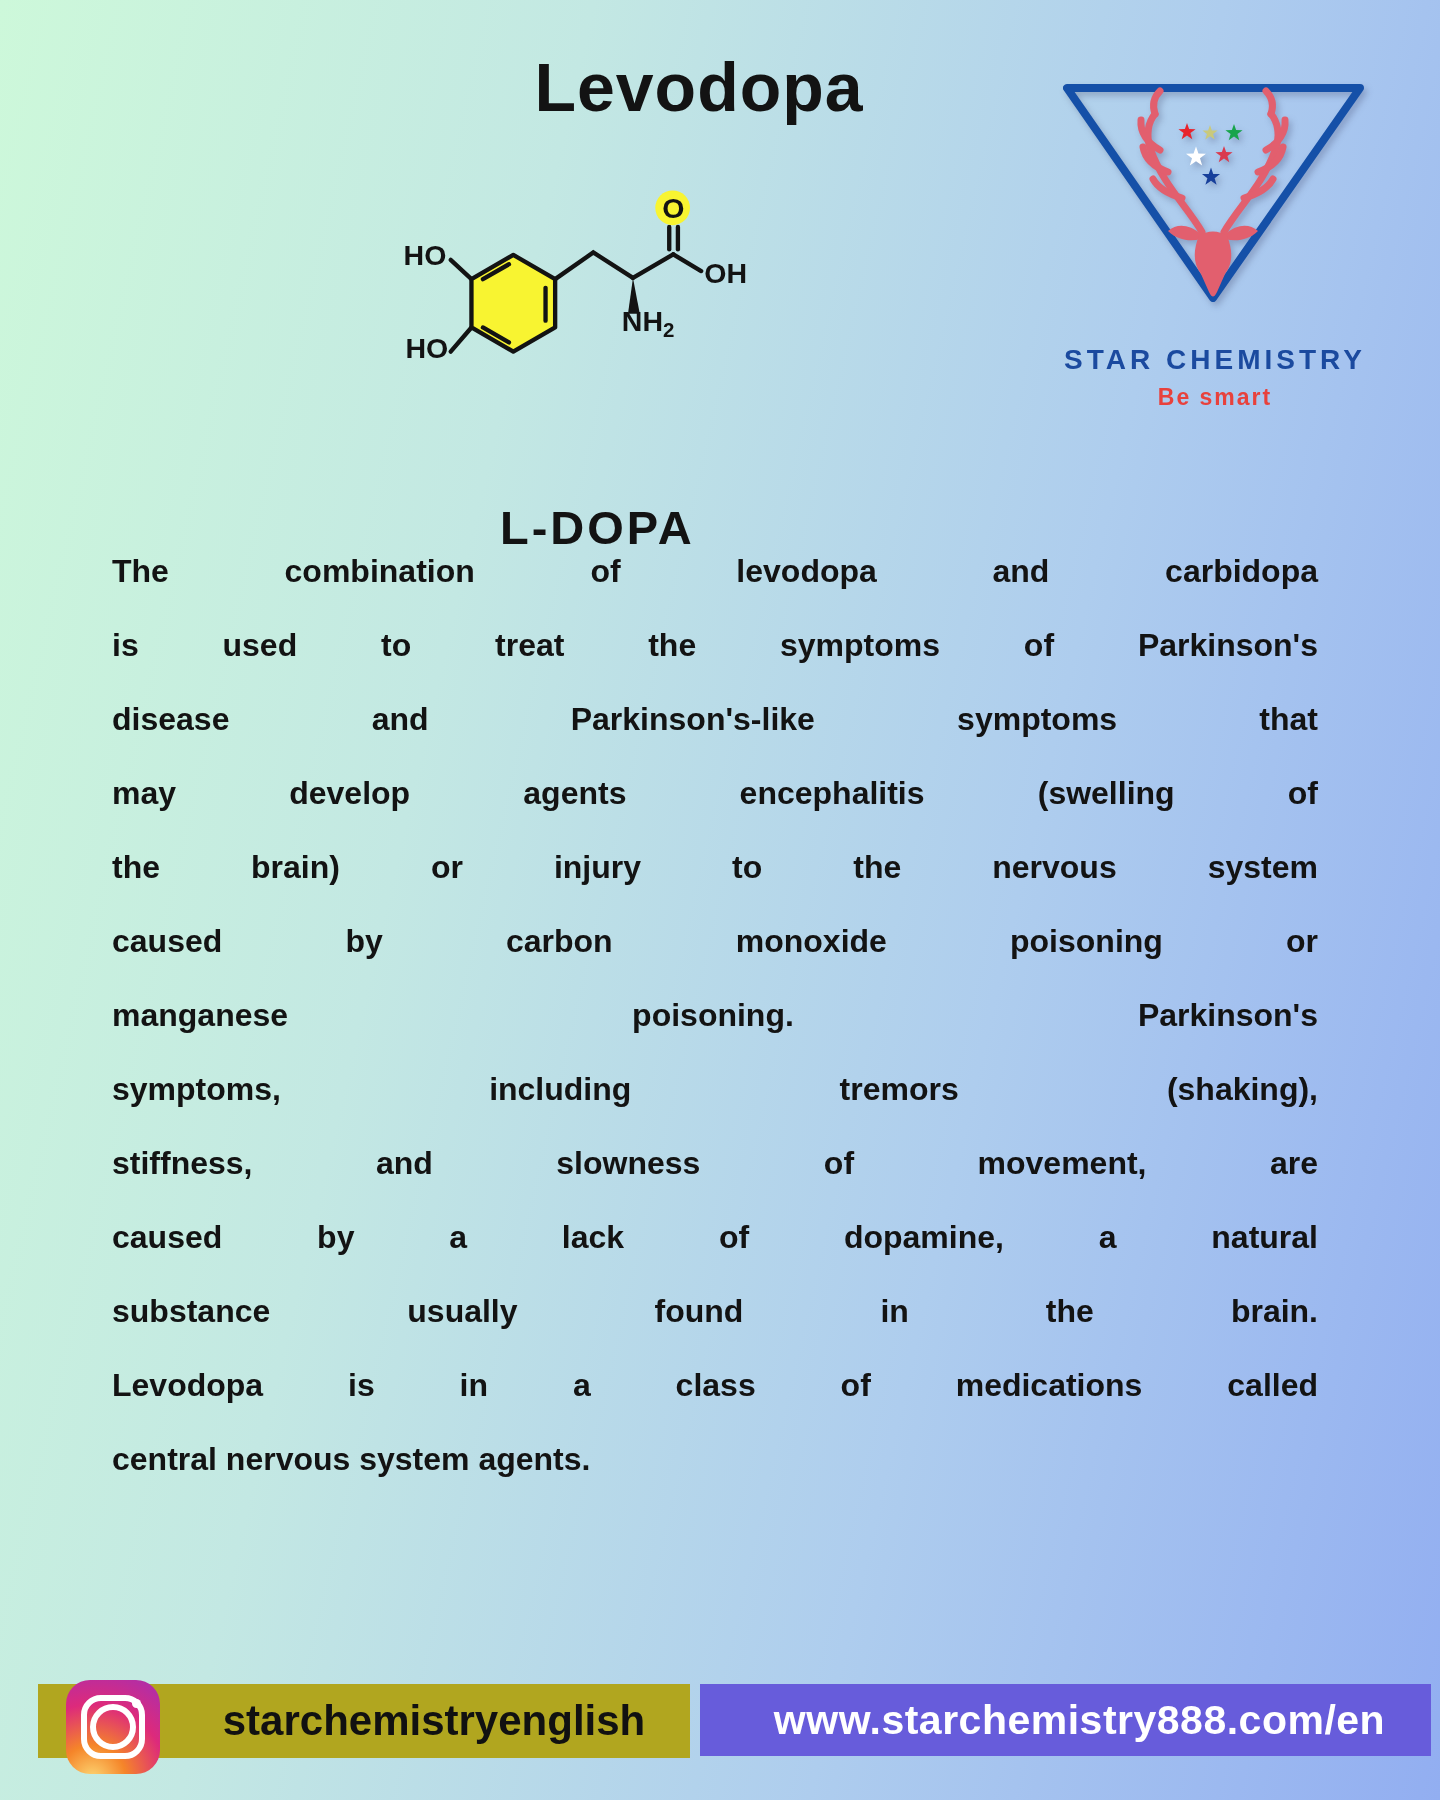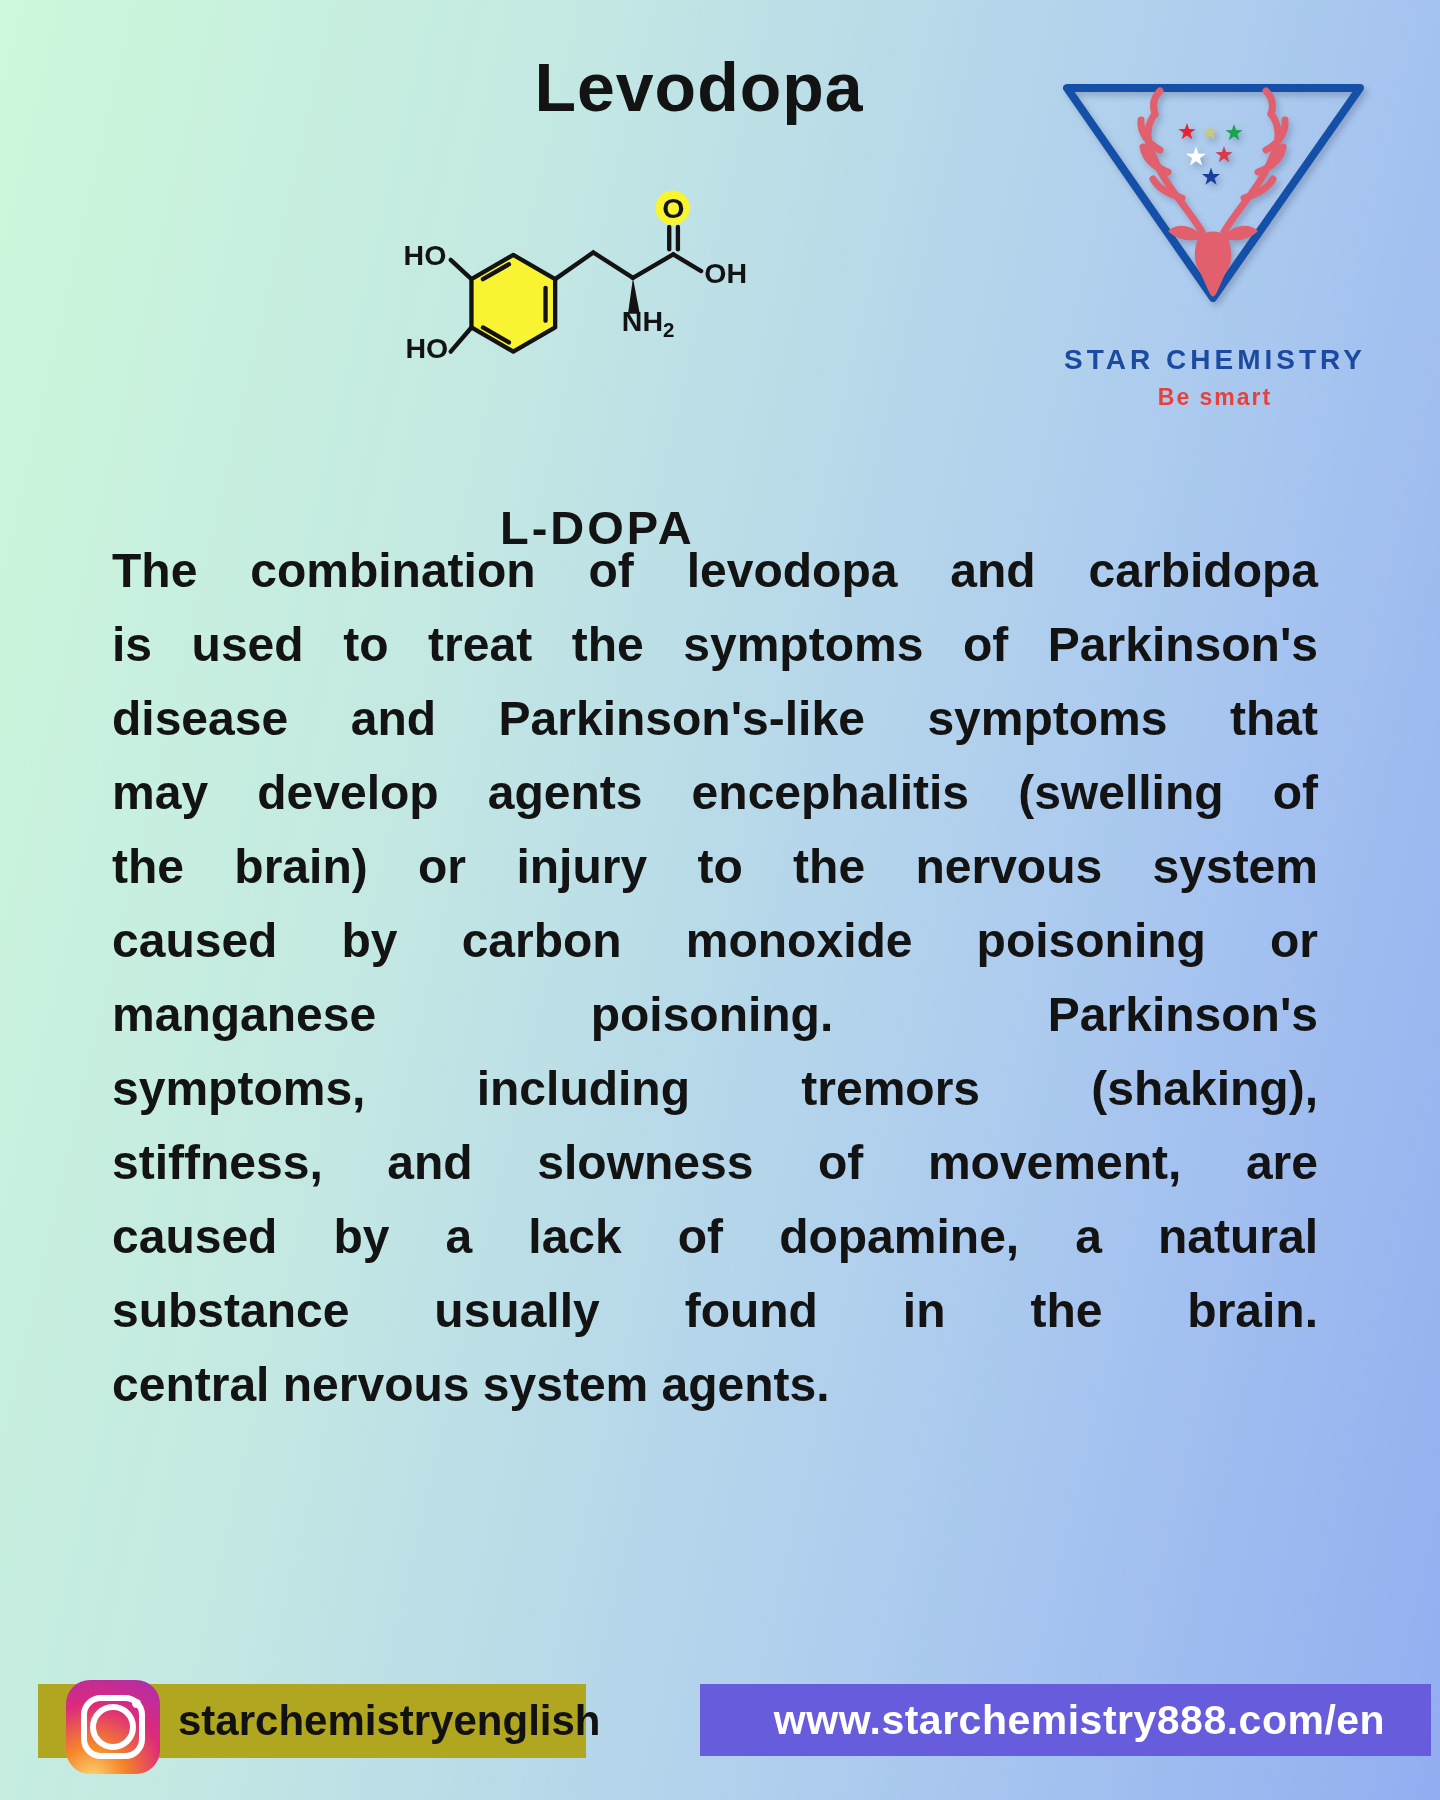--- a/index.html
+++ b/index.html
@@ -24,27 +24,27 @@
     position:absolute; left:1040px; top:344px; width:350px; text-align:center;
     font-size:28px; font-weight:700; letter-spacing:4px; white-space:nowrap;
   }
   .logo-tagline {
     position:absolute; left:1040px; top:384px; width:350px; text-align:center;
     font-size:23px; font-weight:700; letter-spacing:2px;
   }
   
   .body-text { position:absolute; left:112px; top:534px; width:1206px; color:#131313; }
   .body-line {
-    font-size:48px; font-weight:700; line-height:74px; height:74px; white-space:nowrap;
+    font-size:32px; font-weight:700; line-height:74px; height:74px; white-space:nowrap;
     text-align:justify; text-align-last:justify;
   }
   .body-line.last { text-align-last:left; }
   
   .ig-bar {
-    position:absolute; left:38px; top:1684px; width:548px; height:74px;
+    position:absolute; left:38px; top:1684px; width:652px; height:74px;
     display:flex; align-items:center;
   }
   .ig-handle {
     flex:1; margin-left:140px; text-align:center;
     font-size:42px; font-weight:700; color:#111;
   }
   .ig-icon {
     position:absolute; left:66px; top:1680px; width:94px; height:94px; border-radius:24px;
     background:radial-gradient(circle at 28% 105%, #fdd673 0%, #f58529 28%, #dd2a7b 62%, #b02ea8 94%);
   }
@@ -134,20 +134,21 @@
     <div class="body-line">is used to treat the symptoms of Parkinson's</div>
     <div class="body-line">disease and Parkinson's-like symptoms that</div>
     <div class="body-line">may develop agents encephalitis (swelling of</div>
     <div class="body-line">the brain) or injury to the nervous system</div>
     <div class="body-line">caused by carbon monoxide poisoning or</div>
     <div class="body-line">manganese poisoning. Parkinson's</div>
     <div class="body-line">symptoms, including tremors (shaking),</div>
     <div class="body-line">stiffness, and slowness of movement, are</div>
     <div class="body-line">caused by a lack of dopamine, a natural</div>
     <div class="body-line">substance usually found in the brain.</div>
+    <div class="body-line">Levodopa is in a class of medications called</div>
     <div class="body-line last">central nervous system agents.</div>
   </div>
 
   <div class="ig-bar" style="background:#b1a61f">
     <div class="ig-handle">starchemistryenglish</div>
   </div>
   <div class="ig-icon">
     <div class="ig-body"></div>
     <div class="ig-lens"></div>
     <div class="ig-dot"></div>

